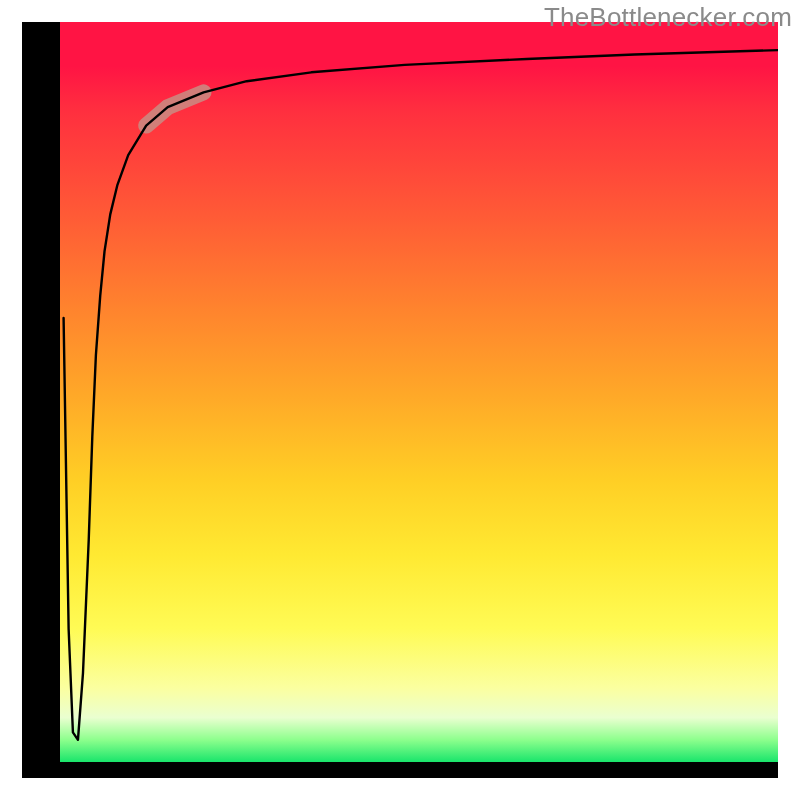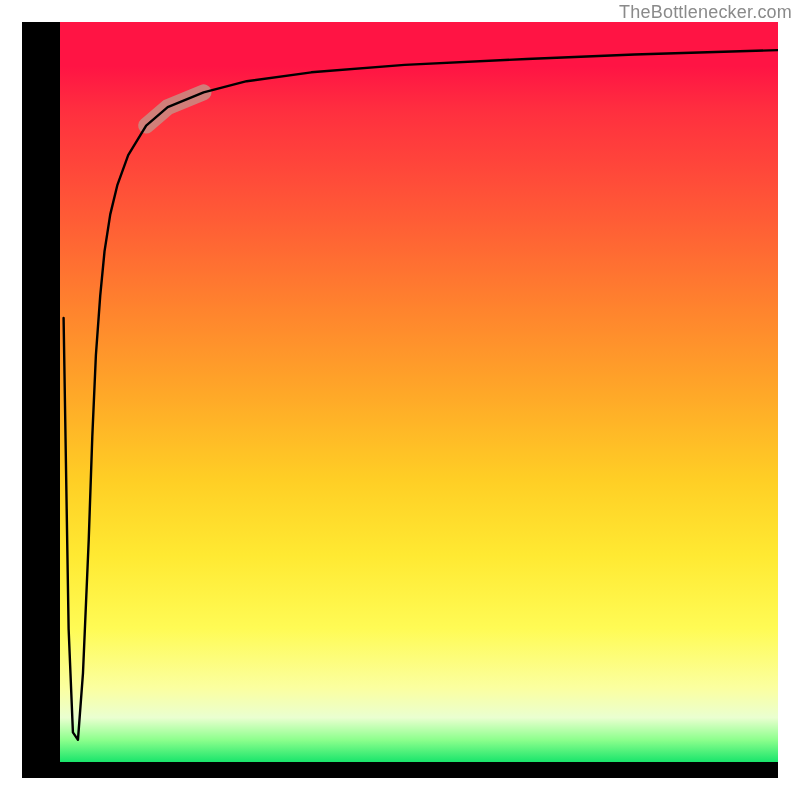--- a/index.html
+++ b/index.html
@@ -13,21 +13,21 @@
   .container {
     position: relative;
     width: 800px;
     height: 800px;
   }
   .watermark {
     position: absolute;
     top: 2px;
     right: 8px;
     font-family: Arial, Helvetica, sans-serif;
-    font-size: 18px;
+    font-size: 26px;
     color: #8a8a8a;
     z-index: 10;
     letter-spacing: 0.2px;
   }
   .plot-outer {
     position: absolute;
     left: 22px;
     top: 22px;
     width: 756px;
     height: 756px;

